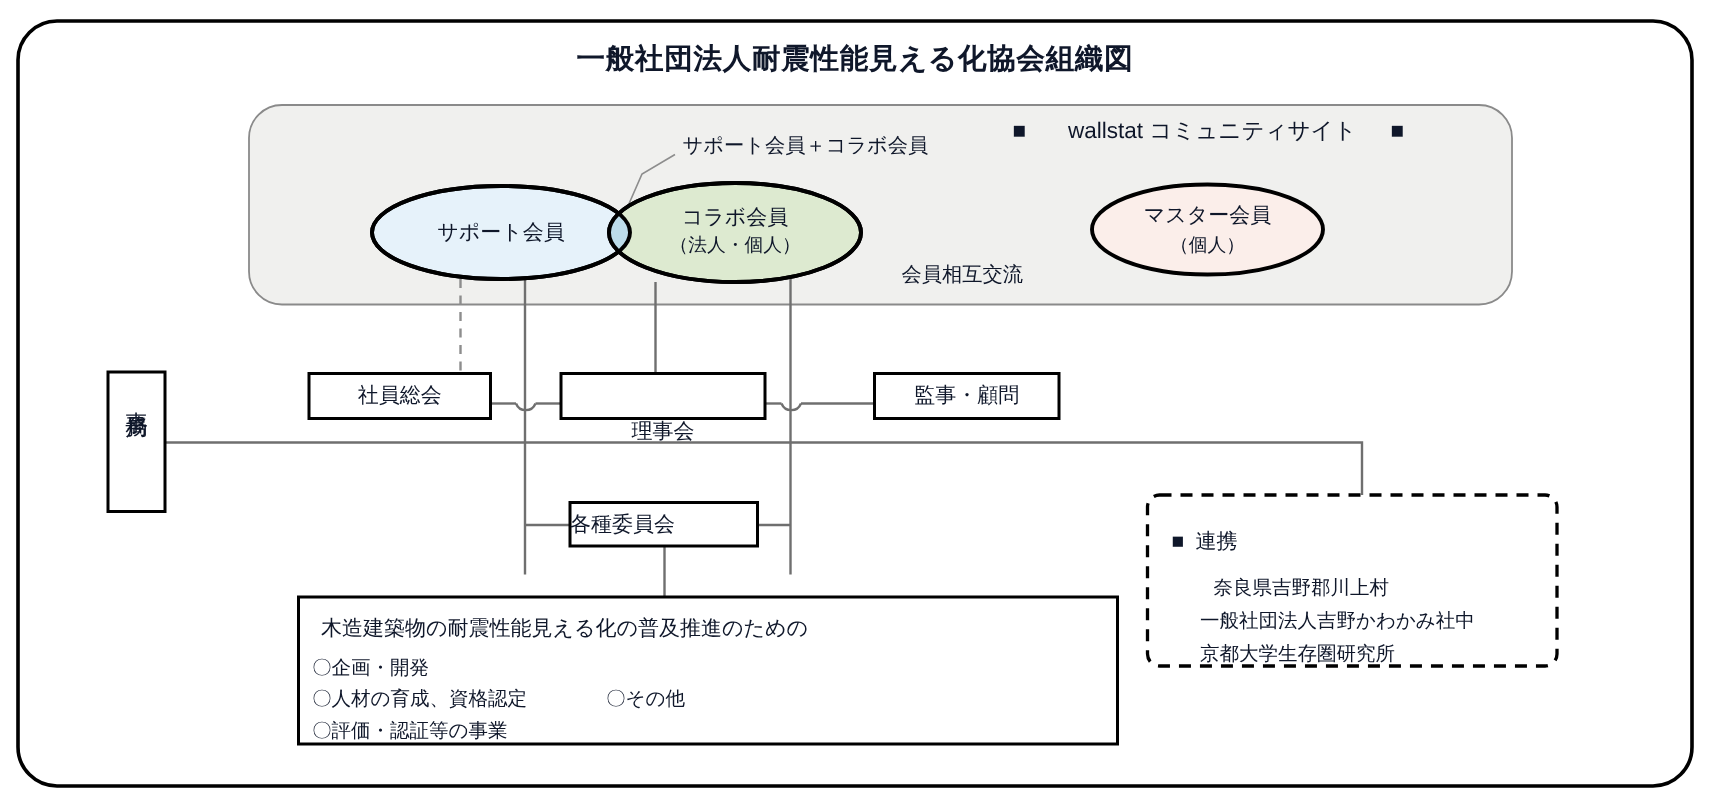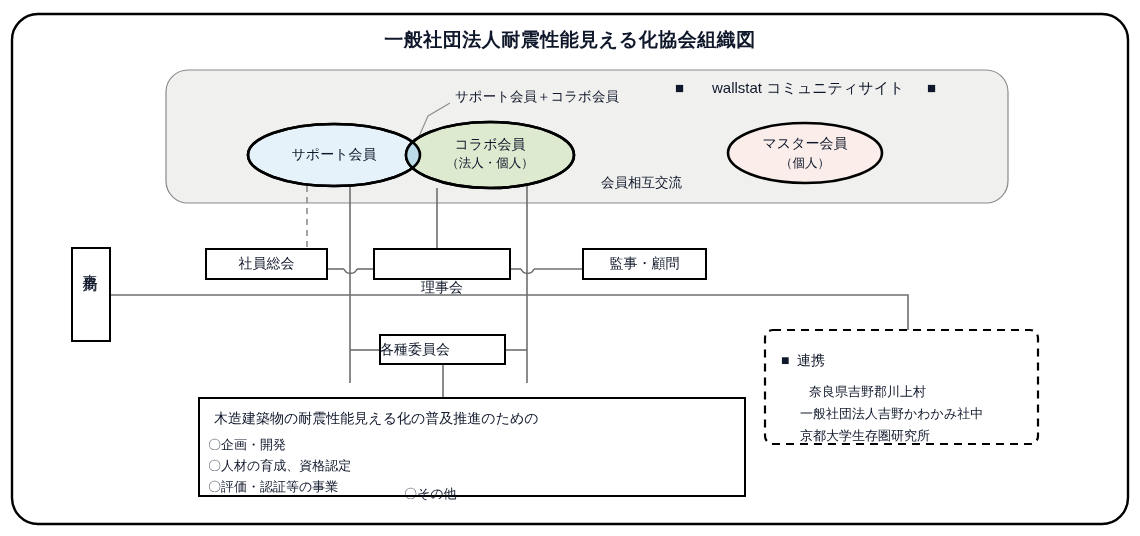--- a/index.html
+++ b/index.html
@@ -171,21 +171,21 @@
   <div class="txt box-label" style="left:583px; top:255px; width:123px; text-align:center;">監事・顧問</div>
 
   <div class="txt box-label" style="left:380px; top:341px; width:125px; ">各種委員会</div>
 
   <div class="txt biz-title" style="left:214px; top:410px;">木造建築物の耐震性能見える化の普及推進のための</div>
 
   <div class="txt biz-item" style="left:208px; top:437px;">〇企画・開発</div>
   <div class="txt biz-item" style="left:208px; top:458px;">〇人材の育成、資格認定</div>
   <div class="txt biz-item" style="left:208px; top:479px;">〇評価・認証等の事業</div>
 
-  <div class="txt biz-item" style="left:404px; top:486px;">〇その他</div>
+  <div class="txt biz-item" style="left:404px; top:458px;">〇その他</div>
 
   <div class="txt note-head" style="left:781px; top:352px;">■</div>
   <div class="txt note-head" style="left:797px; top:352px;">連携</div>
 
   <div class="txt note-item" style="left:809px; top:384px;">奈良県吉野郡川上村</div>
   <div class="txt note-item" style="left:800px; top:406px;">一般社団法人吉野かわかみ社中</div>
   <div class="txt note-item" style="left:800px; top:428px;">京都大学生存圏研究所</div>
 
 </div>
 

